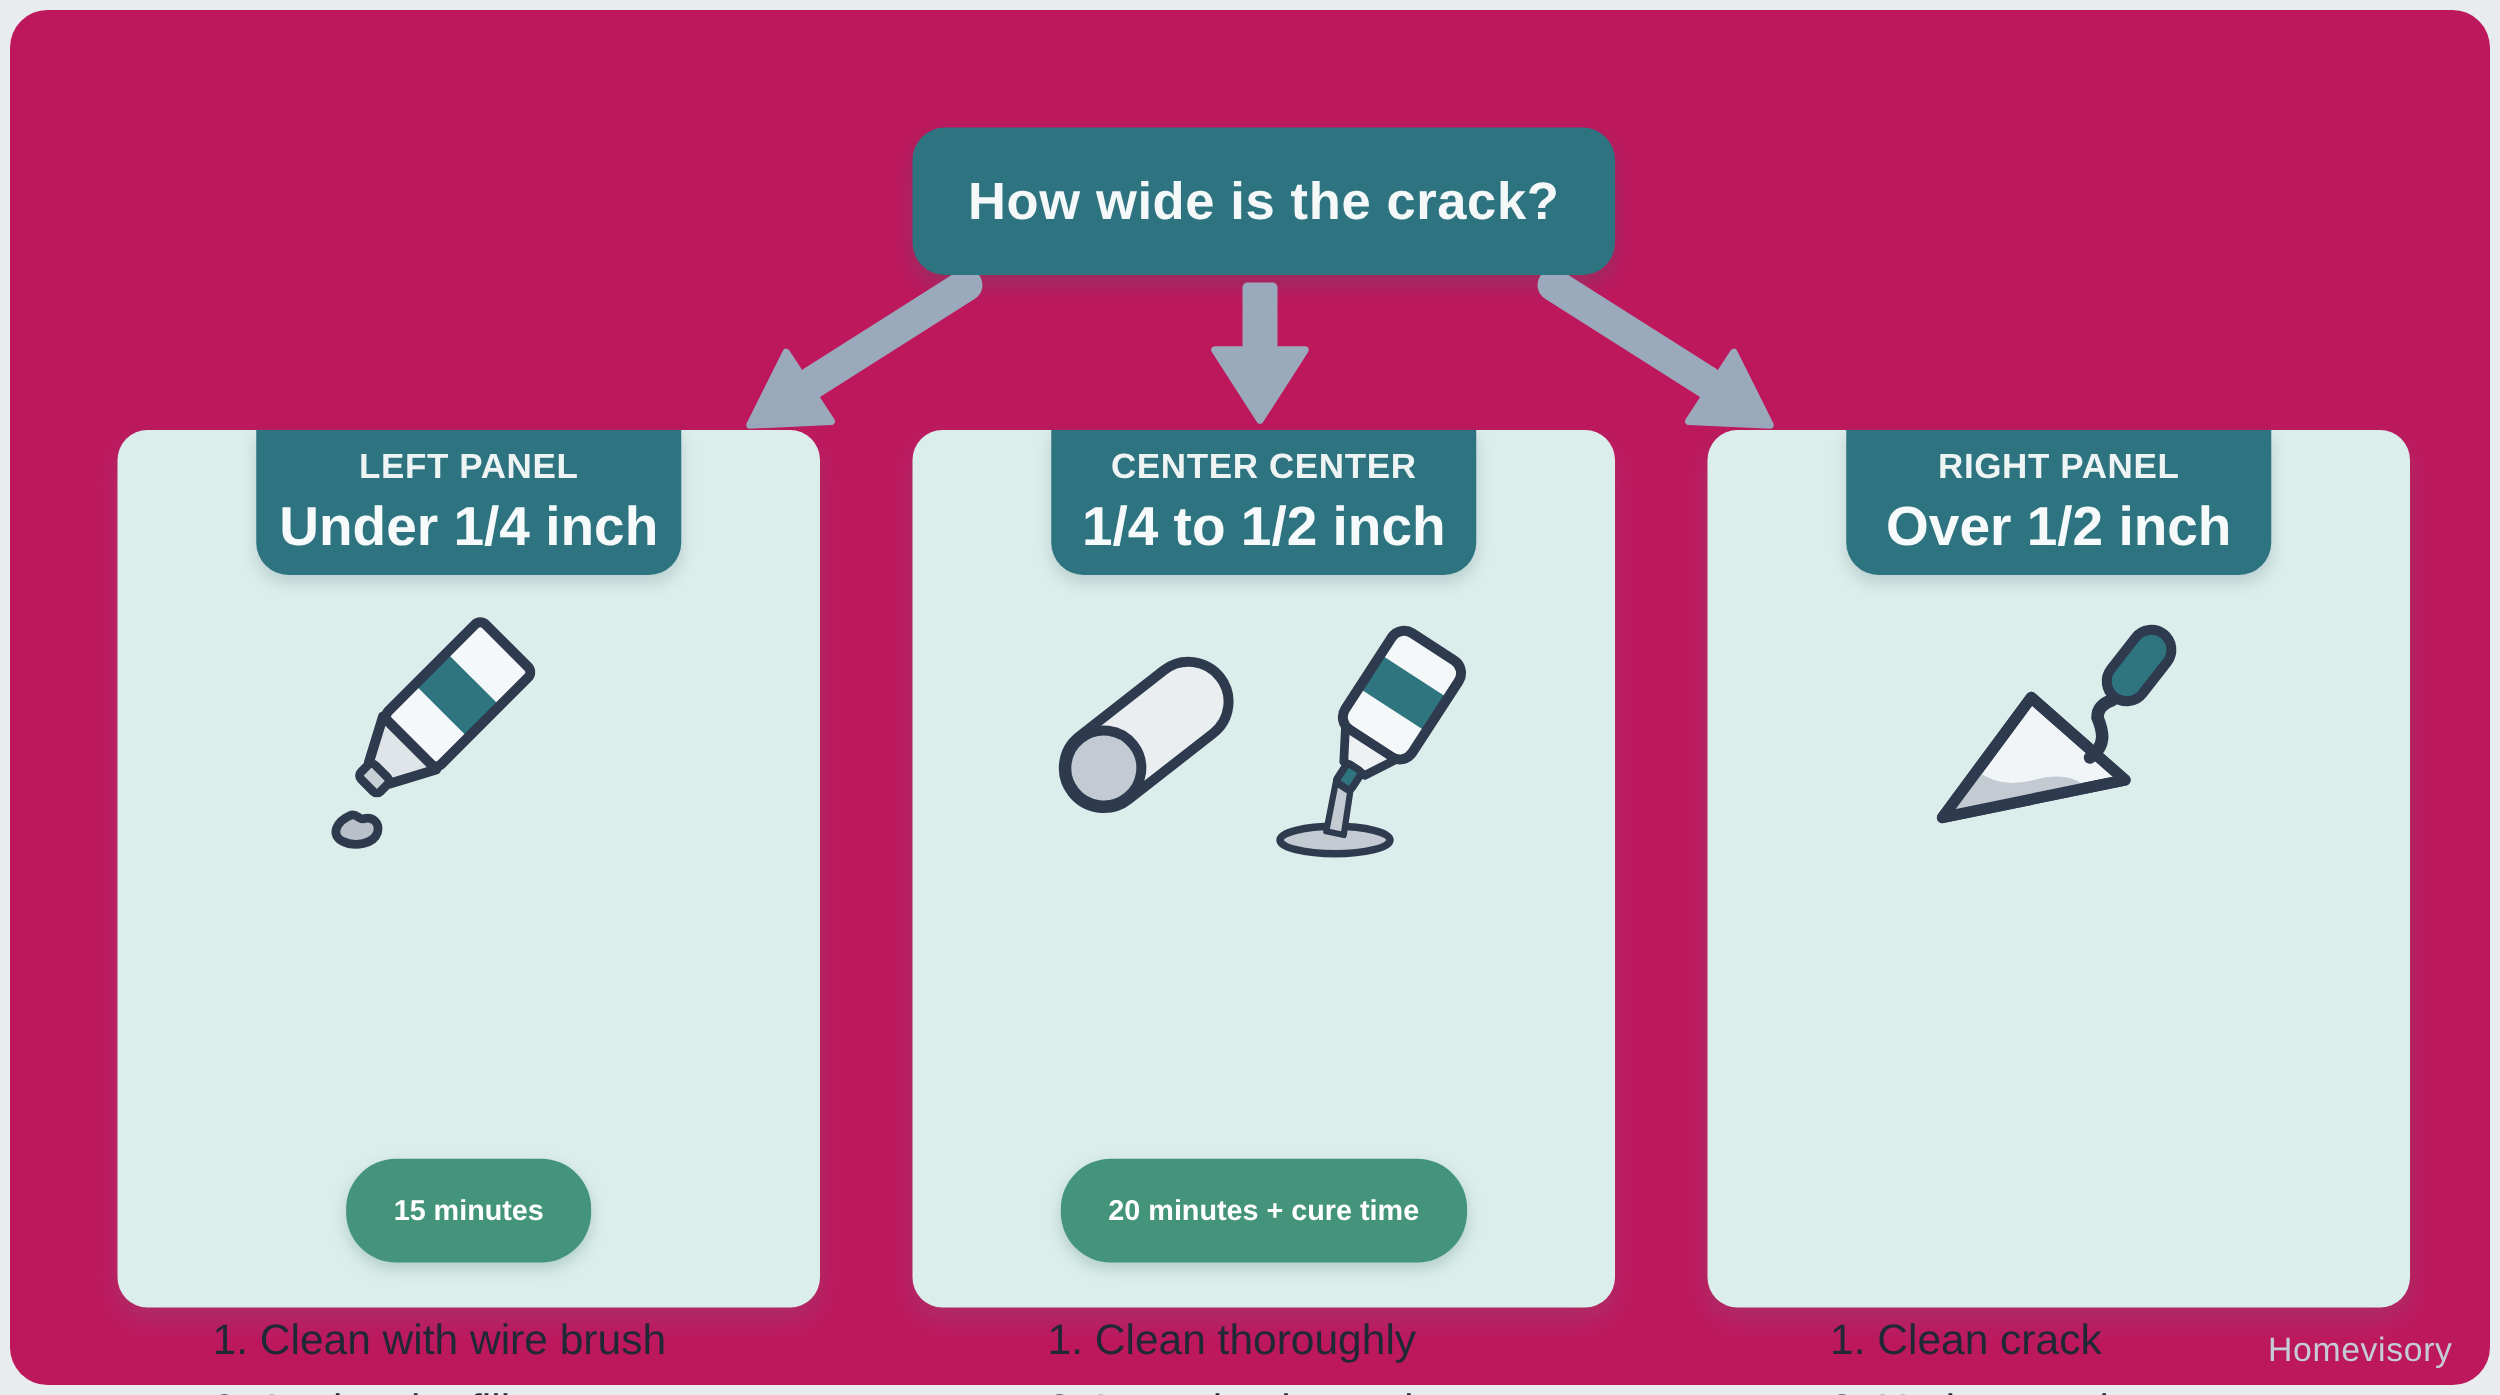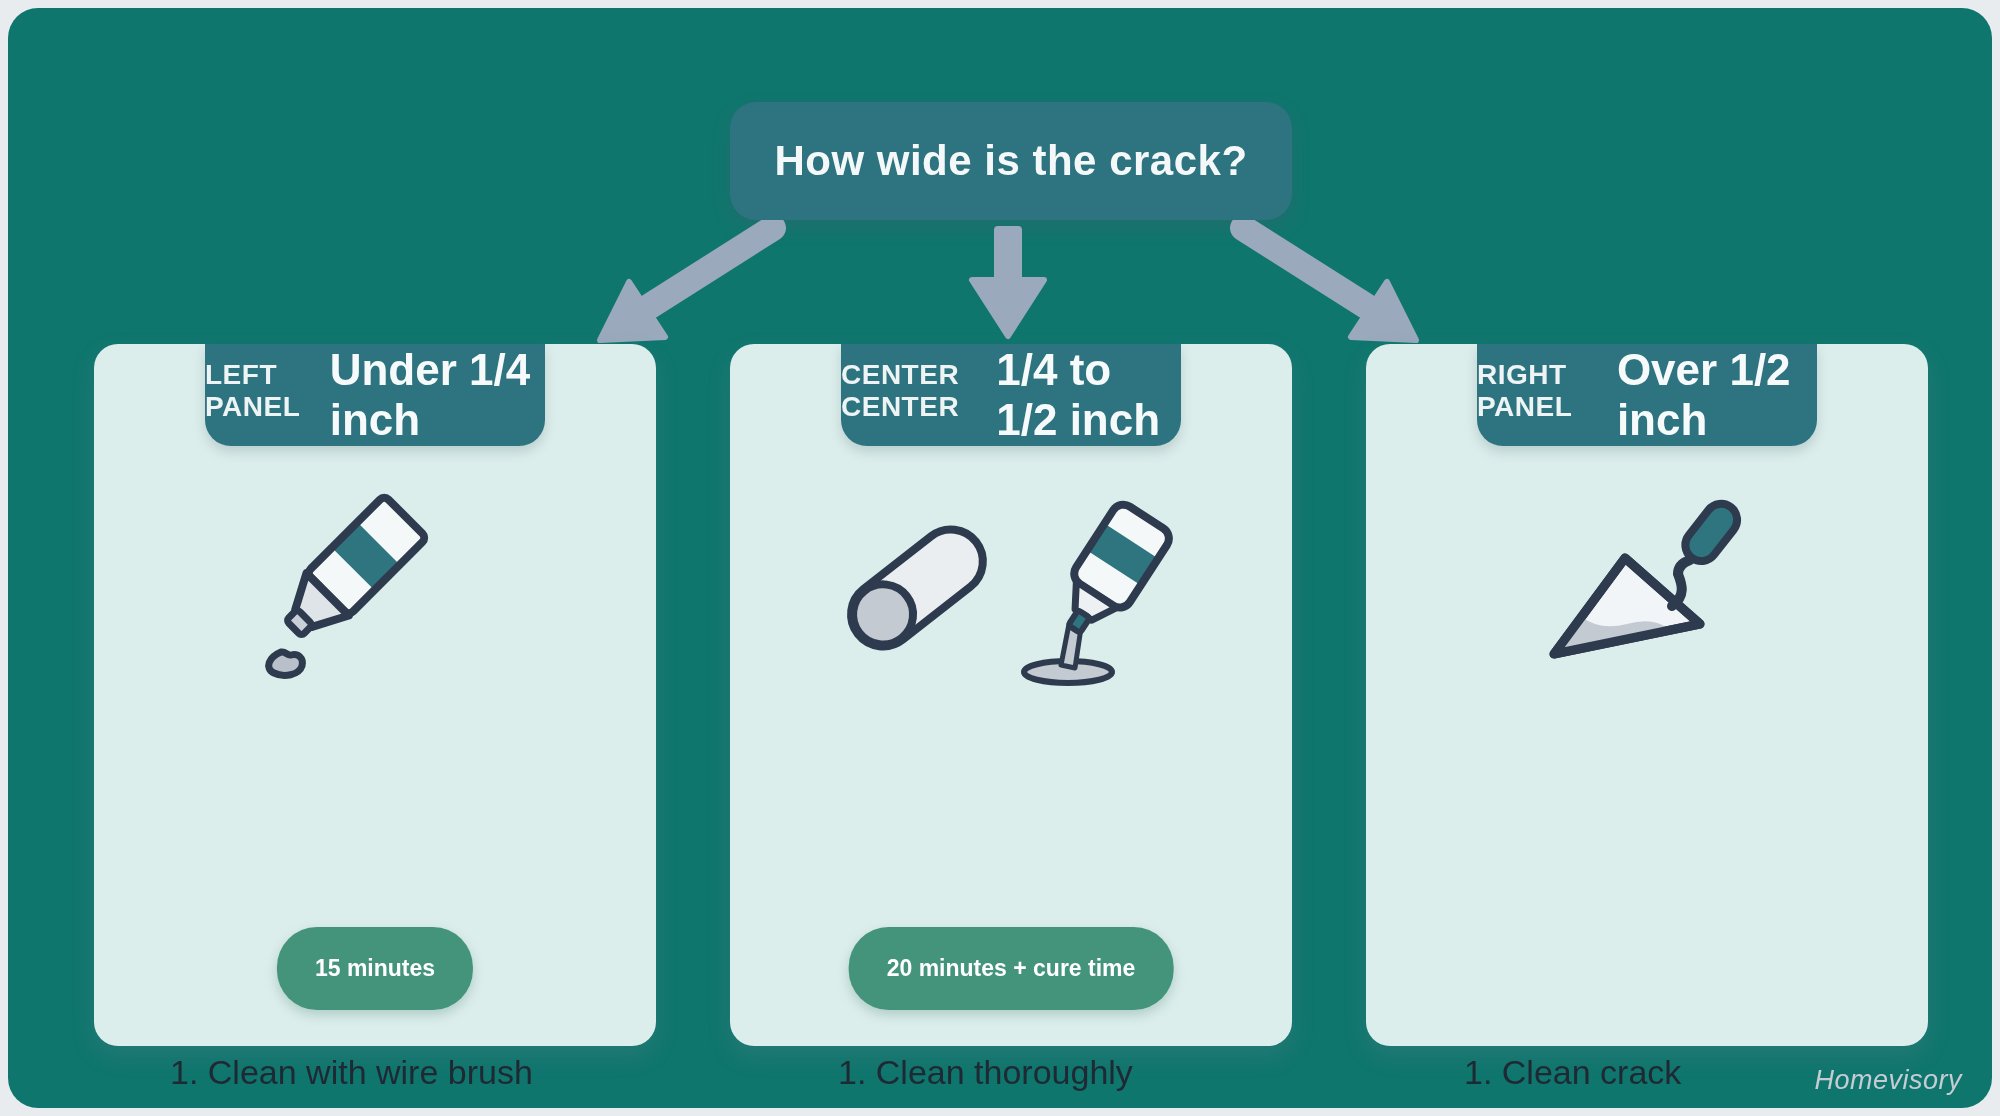--- a/index.html
+++ b/index.html
@@ -6,21 +6,21 @@
   body{
     width:2000px;height:1116px;
     background:#e8ecef;
     font-family:"Liberation Sans", sans-serif;
     overflow:hidden;
   }
   .page{
     position:relative;
     width:1984px;height:1100px;
     margin:8px;
-    background:#0f766e;
+    background:#be185d;
     border-radius:30px;
   }
   
   .qbox{
     position:absolute;left:722px;top:94px;width:562px;height:118px;
     background:#2d7380;border-radius:26px;
     display:flex;align-items:center;justify-content:center;
     box-shadow:0 8px 18px rgba(70,95,105,.30);
   }
   .qbox span{
@@ -32,23 +32,23 @@
   .panel{
     position:absolute;top:336px;width:562px;height:702px;
     background:#dceeec;border-radius:24px;
     box-shadow:0 10px 22px rgba(110,130,140,.22);
   }
   .p-left{left:86px;}
   .p-center{left:722px;}
   .p-right{left:1358px;}
   .panel-head{
     position:absolute;top:0;left:50%;transform:translateX(-50%);
-    width:340px;height:102px;
+    width:340px;height:116px;
     background:#2d7380;border-radius:0 0 26px 26px;
-    display:flex;flex-direction:row;align-items:center;justify-content:center;
+    display:flex;flex-direction:column;align-items:center;justify-content:center;
     box-shadow:0 6px 12px rgba(40,70,80,.18);
   }
   .kicker{
     color:#eef4f4;font-size:28px;font-weight:bold;letter-spacing:.5px;margin-bottom:8px;
   }
   .title{
     color:#f7fafa;font-size:44px;font-weight:bold;
   }
   .icon-zone{
     position:absolute;top:478px;left:0;width:100%;height:0;
@@ -66,21 +66,21 @@
   .p-right .steps{padding-left:98px;}
   .badge{
     position:absolute;bottom:36px;left:50%;transform:translateX(-50%);
     background:#43947b;color:#ffffff;
     font-size:23px;font-weight:bold;white-space:nowrap;
     padding:28px 38px;border-radius:40px;
     box-shadow:0 5px 12px rgba(60,120,100,.28);
   }
   .watermark{
     position:absolute;right:30px;bottom:12px;
-    color:#c5ccd3;font-size:27px;letter-spacing:.5px;font-style:italic;
+    color:#c5ccd3;font-size:27px;letter-spacing:.5px;
   }
 </style>
 </head>
 <body>
 
 <div class="page">
 
   <div class="qbox">
     <span>How wide is the crack?</span>
   </div>

